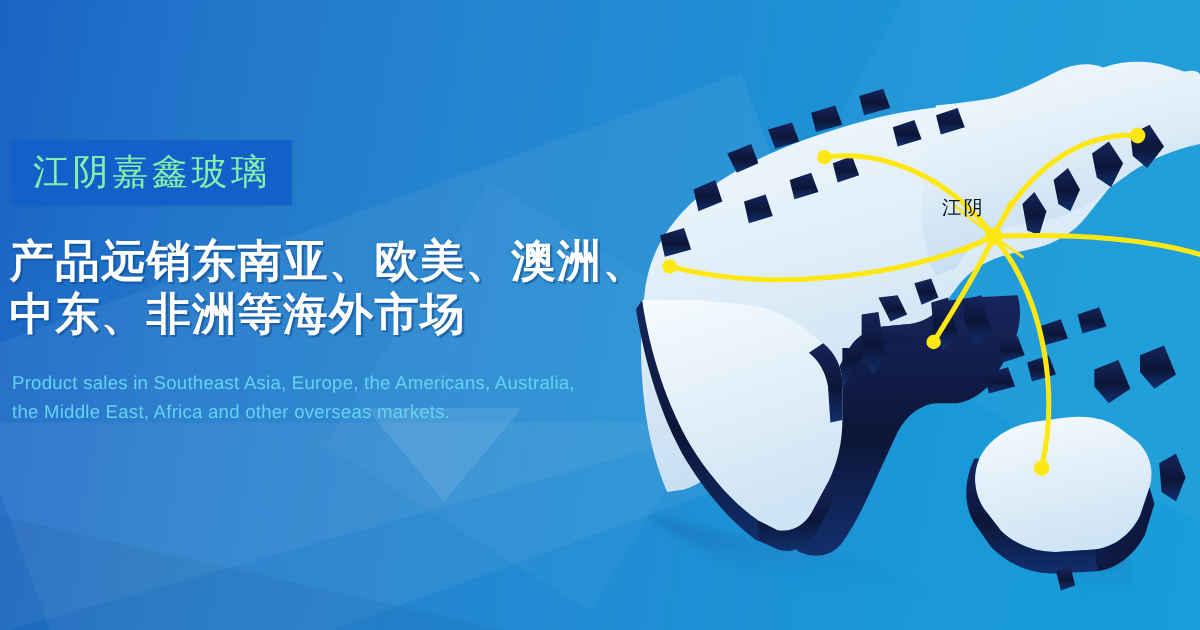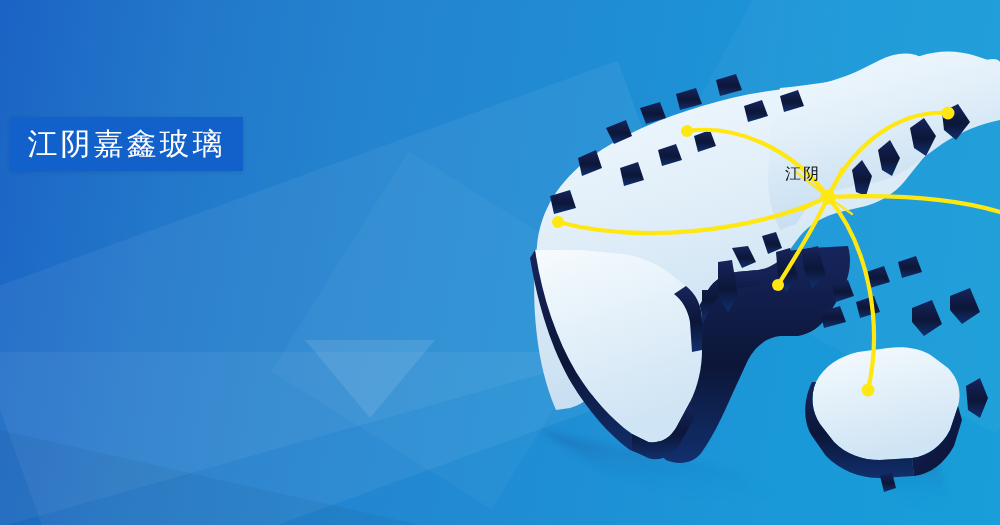--- a/index.html
+++ b/index.html
@@ -85,21 +85,21 @@
     top: 117px;
     width: 233px;
     height: 54px;
     background: #1260c9;
     display: flex;
     align-items: center;
     justify-content: center;
     box-shadow: 0 1px 4px rgba(0,0,0,0.12);
   }
   .brand-badge-text {
-    color: #ffffff;
+    color: #86efac;
     font-size: 30px;
     letter-spacing: 3px;
     line-height: 1;
     font-weight: 400;
     white-space: nowrap;
   }
   .headline {
     position: absolute;
     left: 8px;
     top: 196px;
@@ -368,16 +368,20 @@
 
     <div class="map-label">江阴</div>
   </div>
 
   <div class="text-block">
 
     <div class="brand-badge">
       <span class="brand-badge-text">江阴嘉鑫玻璃</span>
     </div>
 
-
+    <div class="headline">产品远销东南亚、欧美、澳洲、
+中东、非洲等海外市场</div>
+
+    <div class="subline">Product sales in Southeast Asia, Europe, the Americans, Australia,
+the Middle East, Africa and other overseas markets.</div>
   </div>
 
 </div>
 
 </body></html>

